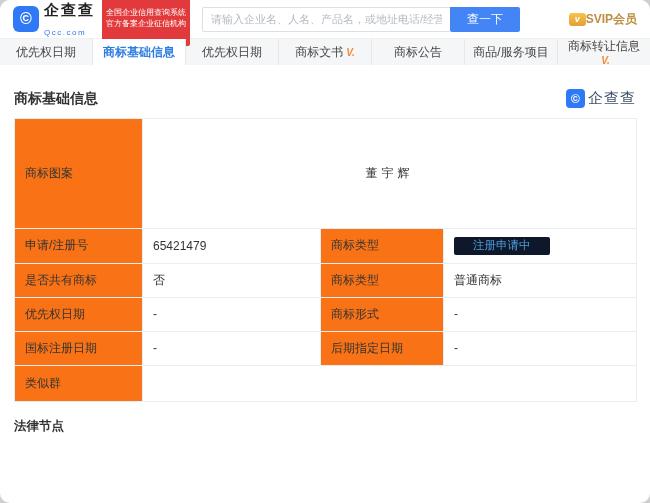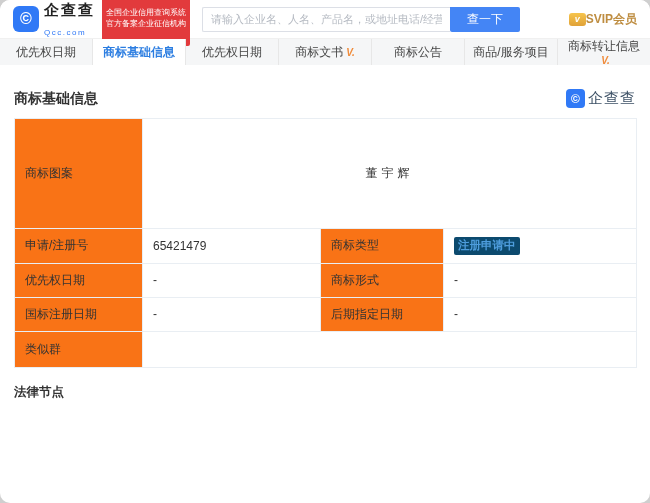--- a/index.html
+++ b/index.html
@@ -91,22 +91,22 @@
     vertical-align:middle; color:#333;
   }
   td.lbl { background:#f97316; color:#4a5560; }
   tr.std { height:32px; }
   tr.tm-row { height:110px; }
   .tm-value {
     text-align:center; font-family:"DejaVu Serif","Liberation Serif",serif;
     font-size:30px; color:#1a1a1a; letter-spacing:4px;
   }
   .status-badge {
-    display:inline-block; background:#0c4a6e; color:#4E9DDD;
-    font-size:11.5px; padding:3px 4px; border-radius:2px; line-height:1;font-weight:bold;
+    display:inline-block; background:#0f172a; color:#4E9DDD;
+    font-size:11.5px; padding:3px 19px; border-radius:2px; line-height:1;
   }
   .legal-heading { margin-top:16px; }
 </style>
 </head>
 <body>
 
 <div class="card">
 
   <div class="header">
     <div class="logo">
@@ -181,20 +181,26 @@
       </tr>
       <tr class="std">
         <td class="lbl">申请/注册号</td>
         <td>65421479</td>
         <td class="lbl">商标类型</td>
         <td>
           <span class="status-badge">注册申请中</span>
         </td>
       </tr>
       <tr class="std">
+        <td class="lbl">是否共有商标</td>
+        <td>否</td>
+        <td class="lbl">商标类型</td>
+        <td>普通商标</td>
+      </tr>
+      <tr class="std">
         <td class="lbl">优先权日期</td>
         <td>-</td>
         <td class="lbl">商标形式</td>
         <td>-</td>
       </tr>
       <tr class="std">
         <td class="lbl">国标注册日期</td>
         <td>-</td>
         <td class="lbl">后期指定日期</td>
         <td>-</td>

